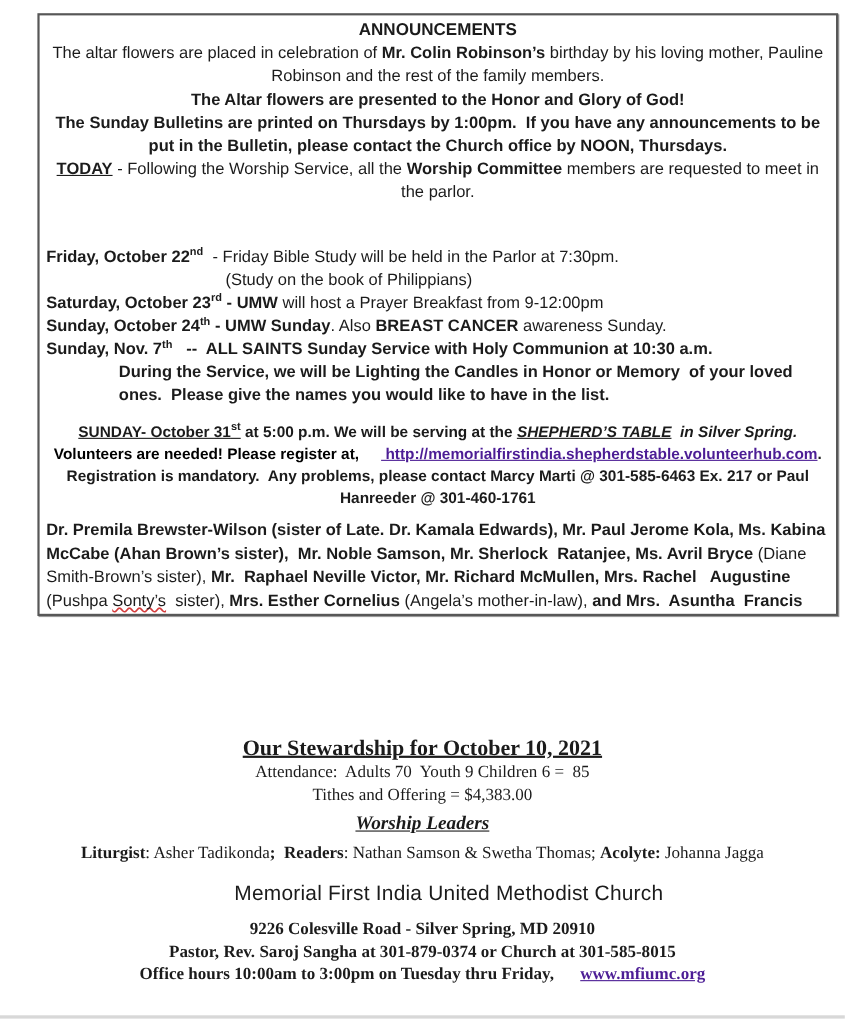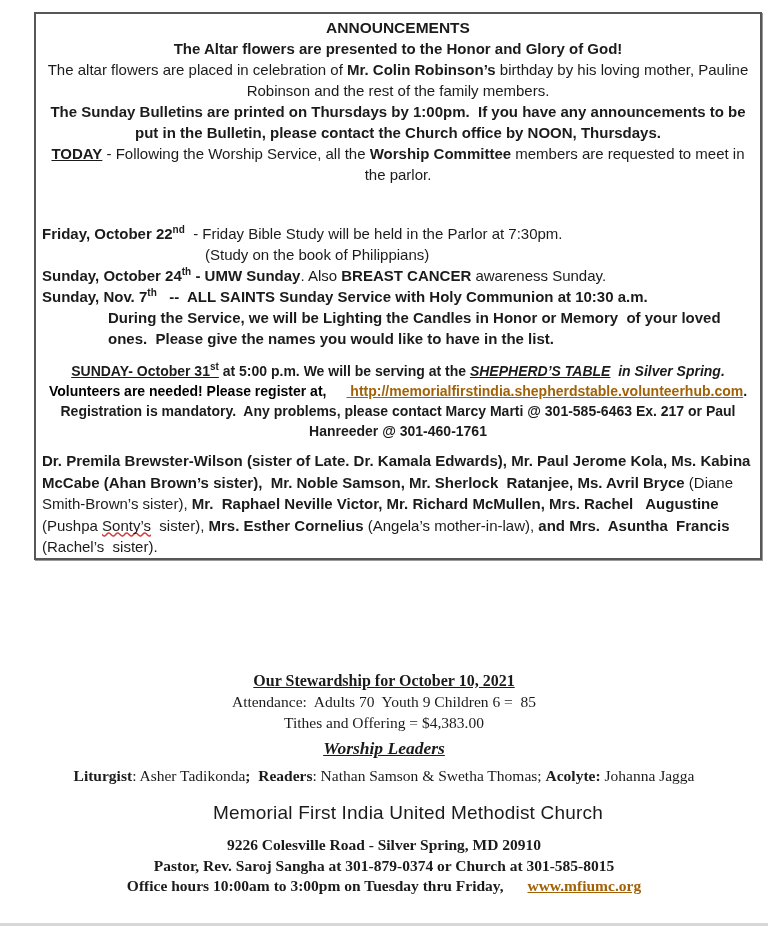--- a/index.html
+++ b/index.html
@@ -5,21 +5,21 @@
   html,body{margin:0;padding:0;}
   body{
     width:768px;height:932px;background:#ffffff;color:#1b1b1b;
     font-family:"Liberation Sans",sans-serif;position:relative;overflow:hidden;
   }
   .t{white-space:pre-wrap;}
   .b{font-weight:bold;}
   .i{font-style:italic;}
   .u{text-decoration:underline;}
   .blue{color:#000000;}
-  .link{color:#a16207;text-decoration:underline;cursor:pointer;margin-left:20px;}
+  .link{color:#4c1d95;text-decoration:underline;cursor:pointer;margin-left:20px;}
   .wavy{text-decoration:underline wavy #d43c3c;text-decoration-skip-ink:none;}
   sup{font-size:10px;line-height:0;vertical-align:super;}
   p{margin:0;}
   .c{text-align:center;}
   .box{
     position:absolute;left:34px;top:12px;width:728px;height:548px;
     box-sizing:border-box;border:2px solid #575757;
     padding:3px 6px;font-size:15px;line-height:21px;overflow:hidden;
     box-shadow:1px 1px 0 #9a9a9a;
   }
@@ -29,46 +29,47 @@
   .sp-c{height:9px;}
   .sp-d{height:13px;}
   .ev-note{margin-left:163px;}
   .ev-detail{margin-left:66px;margin-right:26px;font-weight:bold;}
   .shep{font-size:14px;line-height:20px;font-weight:bold;text-align:center;}
   .prayer{line-height:21.5px;}
   .bottom{
     position:absolute;left:0;top:660px;width:768px;text-align:center;
     font-family:"Liberation Serif",serif;font-size:15.5px;line-height:21px;
   }
-  .stew-head{font-size:16px;margin-top:10px;}
+  .stew-head{font-size:20px;margin-top:10px;}
   .wl-head{font-size:17.5px;margin-top:5px;margin-bottom:6px;}
   .wl-line{margin-bottom:14px;}
   .church-name{
     font-family:"Liberation Sans",sans-serif;font-size:19px;
     margin-top:16px;margin-bottom:12px;letter-spacing:0.2px;margin-left:48px;
   }
   .addr{font-weight:bold;line-height:20.5px;}
   .page-divider{
     position:absolute;left:0;top:923px;width:768px;height:3px;background:#d8d8d8;
   }
 </style>
 </head>
 <body>
 
 <div class="box">
   <p class="c b box-title t">ANNOUNCEMENTS</p>
+  <p class="c"><span class="t">The altar flowers are placed in celebration of </span><span class="t b">Mr. Colin Robinson’s</span><span class="t"> birthday by his loving mother, Pauline Robinson and the rest of the family members.</span></p>
   <p class="c b t">The Altar flowers are presented to the Honor and Glory of God!</p>
-  <p class="c"><span class="t">The altar flowers are placed in celebration of </span><span class="t b">Mr. Colin Robinson’s</span><span class="t"> birthday by his loving mother, Pauline Robinson and the rest of the family members.</span></p>
   <p class="c b t">The Sunday Bulletins are printed on Thursdays by 1:00pm.  If you have any announcements to be put in the Bulletin, please contact the Church office by NOON, Thursdays.</p>
   <p class="c"><span class="t b u">TODAY</span><span class="t"> - Following the Worship Service, all the </span><span class="t b">Worship Committee</span><span class="t"> members are requested to meet in the parlor.</span></p>
 
   <div class="sp-a"></div>
 
   <p><span class="b"><span class="t">Friday, October 22</span><sup class="t">nd</sup></span><span class="t">  - Friday Bible Study will be held in the Parlor at 7:30pm.</span></p>
   <p class="ev-note t">(Study on the book of Philippians)</p>
+  <p><span class="b"><span class="t">Saturday, October 23</span><sup class="t">rd</sup></span><span class="t b"> - </span><span class="t b">UMW</span><span class="t"> will host a Prayer Breakfast from 9-12:00pm</span></p>
   <p><span class="b"><span class="t">Sunday, October 24</span><sup class="t">th</sup></span><span class="t b"> - </span><span class="t b">UMW Sunday</span><span class="t">. Also </span><span class="t b">BREAST CANCER</span><span class="t"> awareness Sunday.</span></p>
   <p><span class="b"><span class="t">Sunday, Nov. 7</span><sup class="t">th</sup></span><span class="t b">   --  ALL SAINTS Sunday Service with Holy Communion at 10:30 a.m.</span></p>
   <p class="ev-detail t">During the Service, we will be Lighting the Candles in Honor or Memory  of your loved ones.  Please give the names you would like to have in the list.</p>
 
   <div class="sp-b"></div>
 
   <p class="shep"><span class="u"><span class="t">SUNDAY- October 31</span><sup class="t">st</sup></span><span class="t"> at 5:00 p.m. We will be serving at the </span><span class="t i u">SHEPHERD’S TABLE</span><span class="t i">  in Silver Spring.   </span><span class="t blue">Volunteers are needed! Please register at,</span><span class="t link"> http://memorialfirstindia.shepherdstable.volunteerhub.com</span><span class="t">.  Registration is mandatory.  Any problems, please contact Marcy Marti @ 301-585-6463 Ex. 217 or Paul Hanreeder @ 301-460-1761</span></p>
 
   <div class="sp-c"></div>
 

